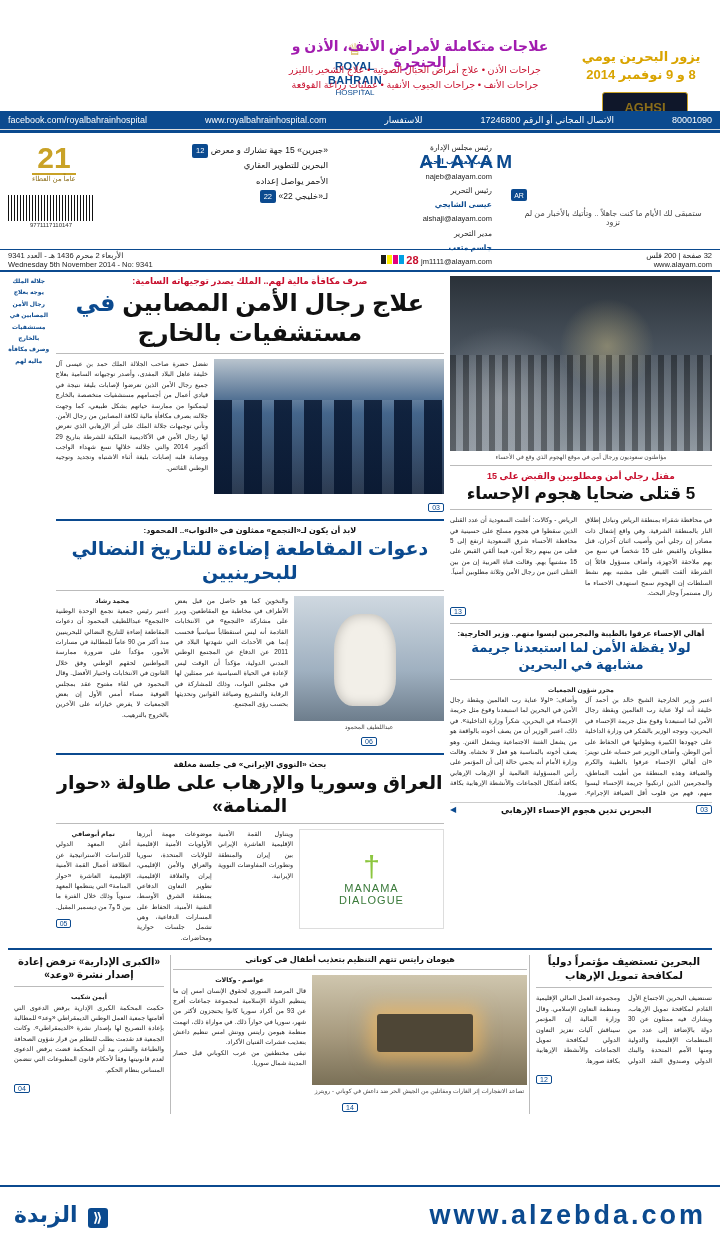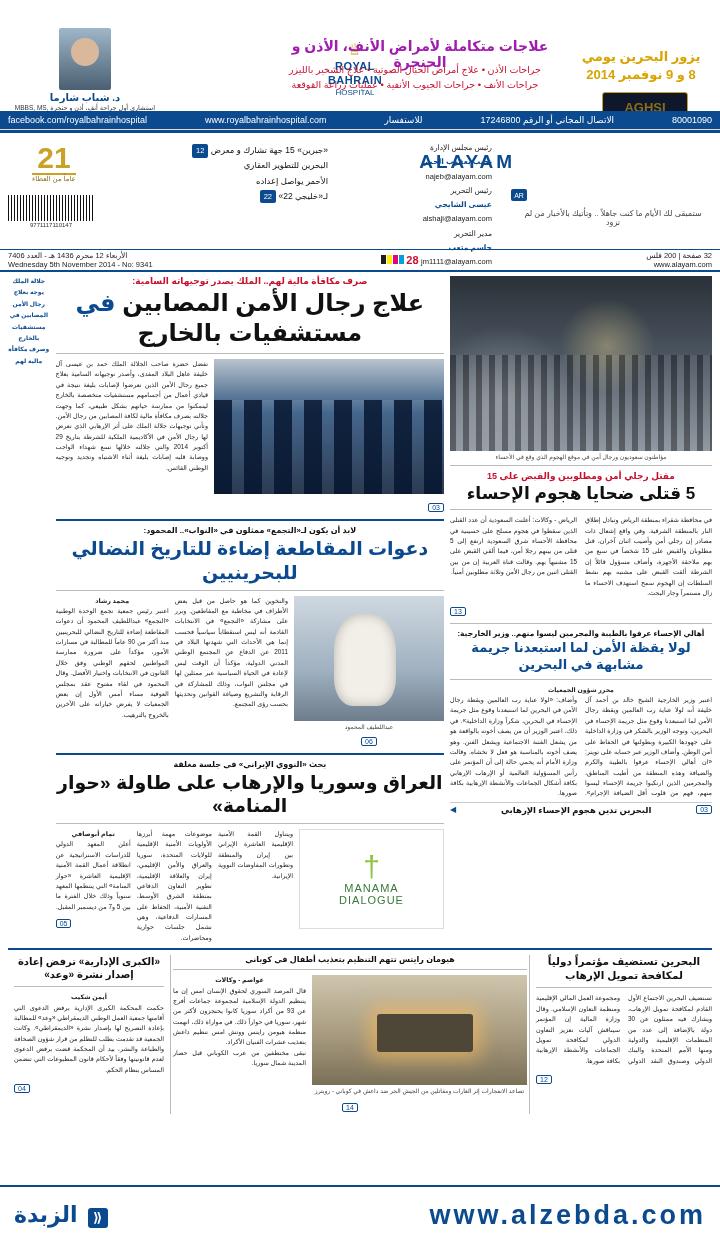--- a/index.html
+++ b/index.html
@@ -267,26 +267,20 @@
       <div class="l1">BAHRAIN</div>
       <div class="l2">HOSPITAL</div>
     </div>
 
     <div class="adtitle">علاجات متكاملة لأمراض الأنف، الأذن و الحنجرة</div>
     <div class="adsub">
       <div>جراحات الأذن • علاج أمراض الحبال الصوتية • علاج الشخير بالليزر</div>
       <div>جراحات الأنف • جراحات الجيوب الأنفية • عمليات زراعة القوقعة</div>
     </div>
 
-    <div class="doc">
-      <div class="photo"></div>
-      <div class="nm">د. شباب شارما</div>
-      <div class="cred">استشاري أول جراحة أنف، أذن و حنجرة
-MBBS, MS, DNB, DLO-RCS, FRCS</div>
-    </div>
 
     <div class="bluebar">
       <span>80001090</span>
       <span>الاتصال المجاني أو الرقم 17246800</span>
       <span>للاستفسار</span>
       <span>www.royalbahrainhospital.com</span>
       <span>facebook.com/royalbahrainhospital</span>
     </div>
   </div>
 
@@ -333,21 +327,21 @@
       <div>32 صفحة | 200 فلس</div>
       <div>www.alayam.com</div>
     </div>
     <div>
       <span class="mid">28</span>
       <span class="dots">
         <i style="background:#00a0e3"></i><i style="background:#e5007e"></i><i style="background:#ffed00"></i><i style="background:#1d1d1b"></i>
       </span>
     </div>
     <div style="text-align:left">
-      <div>الأربعاء 12 محرم 1436 هـ - العدد 7406</div>
+      <div>الأربعاء 2 محرم 1436 هـ - العدد 9341</div>
       <div>Wednesday 5th November 2014 - No: 9341</div>
     </div>
   </div>
 
   <div class="content">
 
     <div class="row-top">
 
       <div class="col-photo">
         <div class="photo1 photo-box crowd"></div>

